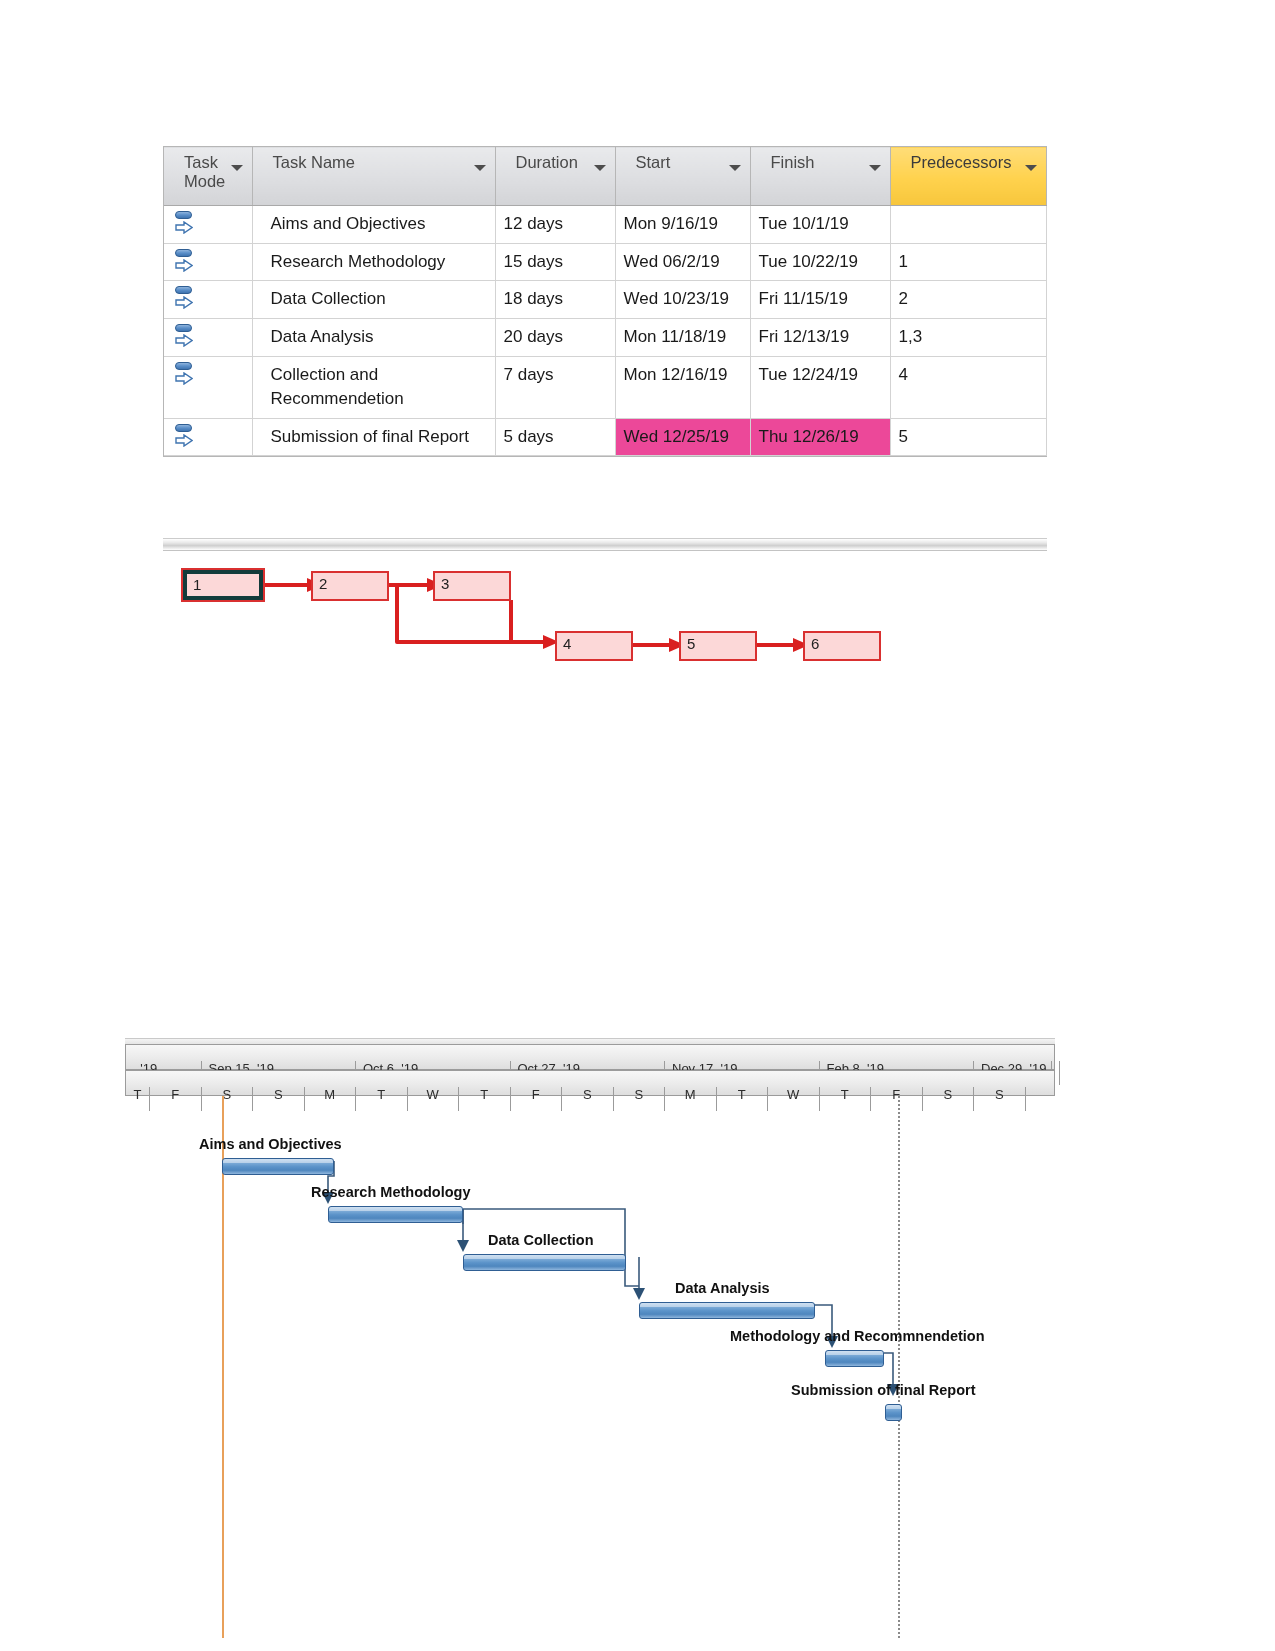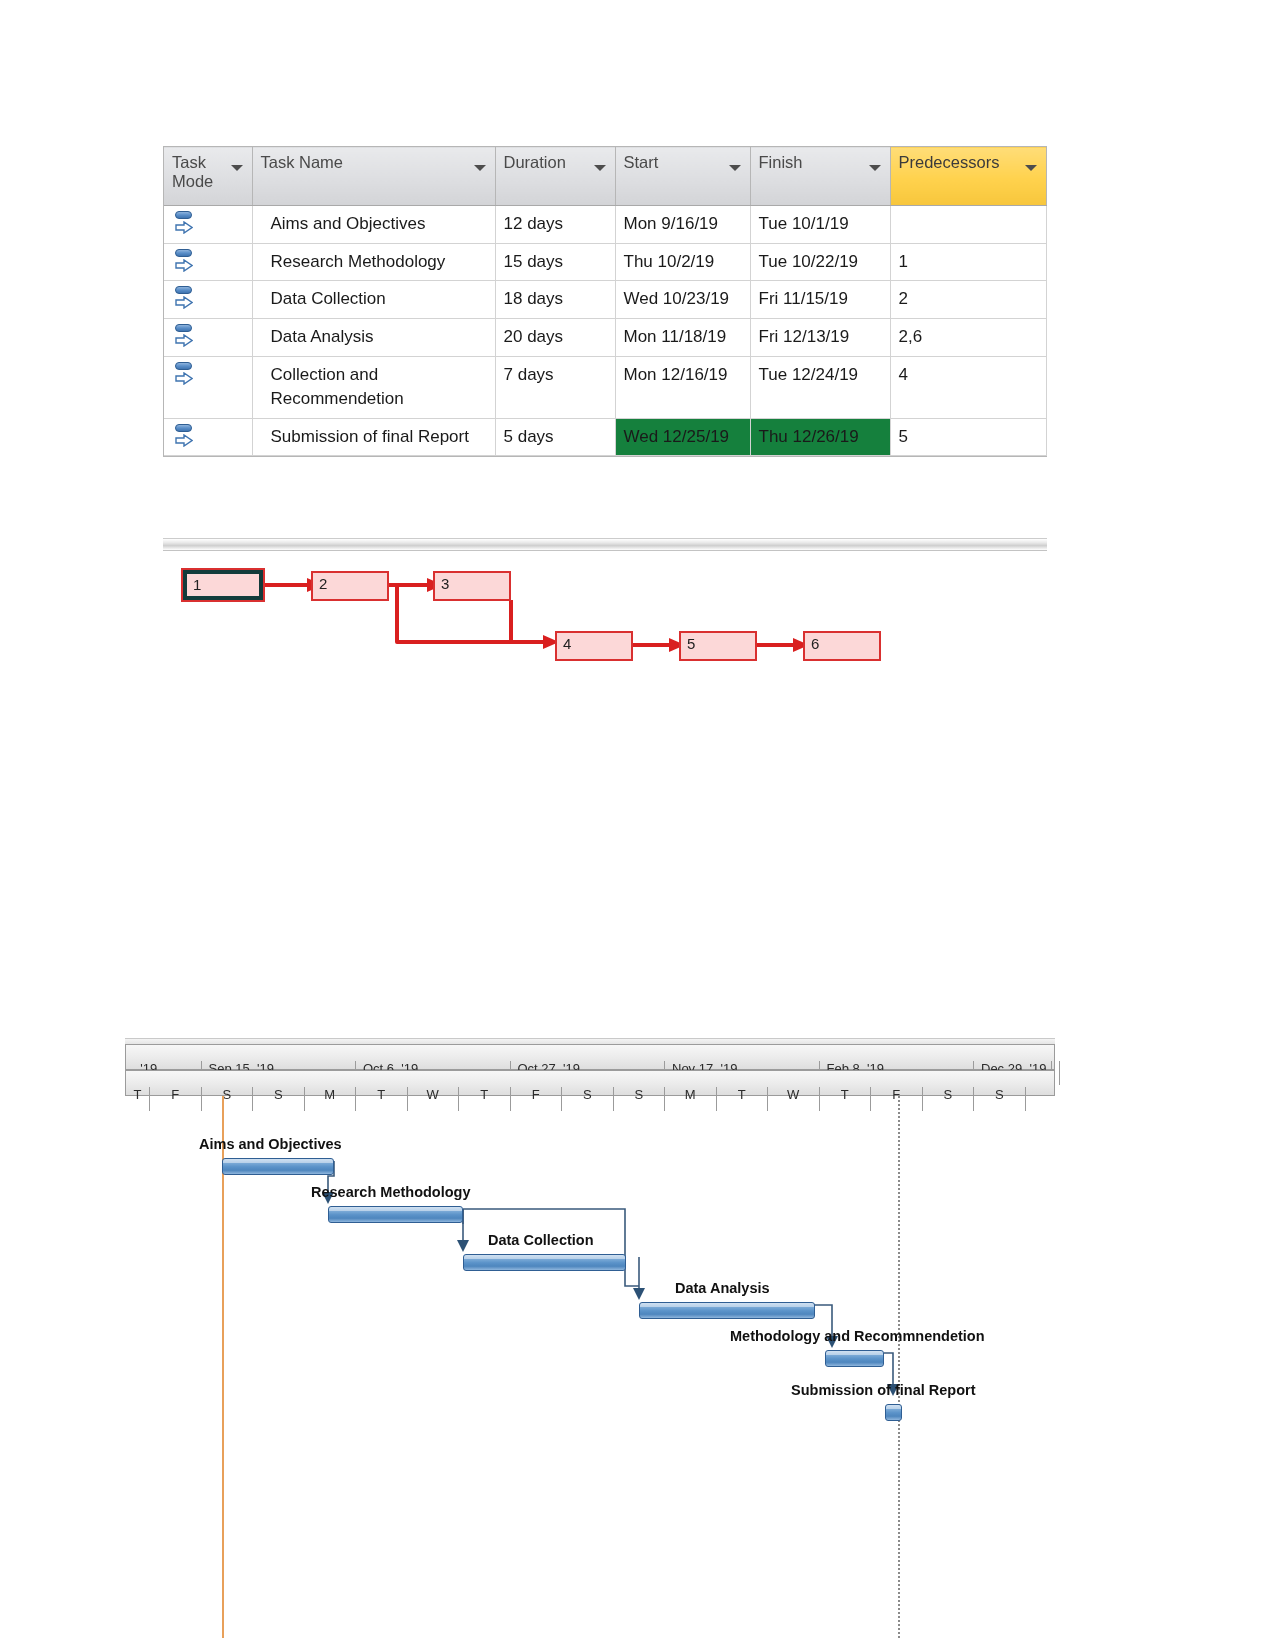--- a/index.html
+++ b/index.html
@@ -36,21 +36,21 @@
   #task-table th {
     background: #dfe0e2;
     background: linear-gradient(to bottom, #e9eaec 0%, #dcdde0 60%, #d3d4d7 100%);
     border-right: 1px solid #b6b6b6;
     border-bottom: 1px solid #a9a9a9;
     border-top: 1px solid #b6b6b6;
     font-weight: normal;
     font-size: 16.5px;
     color: #4a4a4a;
     text-align: left;
-    padding: 6px 8px 8px 8px;
+    padding: 6px 8px 8px 20px;
     vertical-align: top;
     position: relative;
     height: 44px;
   }
   #task-table th.predecessors-col {
     background: #ffd24d;
     background: linear-gradient(to bottom, #ffdd78 0%, #ffd24d 55%, #f7c63c 100%);
     color: #3b3b3b;
     border-right: 1px solid #b6b6b6;
   }
@@ -68,21 +68,21 @@
     border-bottom: 1px solid #d3d3d3;
     font-size: 17px;
     color: #1a1a1a;
     padding: 6px 8px;
     vertical-align: top;
     line-height: 1.45;
     background: #ffffff;
   }
   #task-table td.c-mode { padding: 4px 6px 4px 10px; }
   #task-table td.c-name { padding-left: 18px; }
-  #task-table td.highlight { background: #15803d; }
+  #task-table td.highlight { background: #ec4899; }
 
   
   .col-mode   { width: 88px; }
   .col-name   { width: 243px; }
   .col-dur    { width: 120px; }
   .col-start  { width: 135px; }
   .col-finish { width: 140px; }
   .col-pred   { width: 156px; }
 
   
@@ -276,21 +276,21 @@
           <td class="c-mode">
             <span class="task-mode-icon">
               <span class="pill"></span>
               <svg class="arrow" viewBox="0 0 18 13">
                 <path d="M1 4 H9 V1 L17 6.5 L9 12 V9 H1 Z" fill="none" stroke="#3f74b0" stroke-width="1.4"></path>
               </svg>
             </span>
           </td>
           <td class="c-name"><span>Research Methodology</span></td>
           <td><span>15 days</span></td>
-          <td class=""><span>Thu 10/2/19</span></td>
+          <td class=""><span>Wed 06/2/19</span></td>
           <td class=""><span>Tue 10/22/19</span></td>
           <td><span>1</span></td>
         </tr>
         <tr>
           <td class="c-mode">
             <span class="task-mode-icon">
               <span class="pill"></span>
               <svg class="arrow" viewBox="0 0 18 13">
                 <path d="M1 4 H9 V1 L17 6.5 L9 12 V9 H1 Z" fill="none" stroke="#3f74b0" stroke-width="1.4"></path>
               </svg>
@@ -308,21 +308,21 @@
               <span class="pill"></span>
               <svg class="arrow" viewBox="0 0 18 13">
                 <path d="M1 4 H9 V1 L17 6.5 L9 12 V9 H1 Z" fill="none" stroke="#3f74b0" stroke-width="1.4"></path>
               </svg>
             </span>
           </td>
           <td class="c-name"><span>Data Analysis</span></td>
           <td><span>20 days</span></td>
           <td class=""><span>Mon 11/18/19</span></td>
           <td class=""><span>Fri 12/13/19</span></td>
-          <td><span>2,6</span></td>
+          <td><span>1,3</span></td>
         </tr>
         <tr>
           <td class="c-mode">
             <span class="task-mode-icon">
               <span class="pill"></span>
               <svg class="arrow" viewBox="0 0 18 13">
                 <path d="M1 4 H9 V1 L17 6.5 L9 12 V9 H1 Z" fill="none" stroke="#3f74b0" stroke-width="1.4"></path>
               </svg>
             </span>
           </td>

